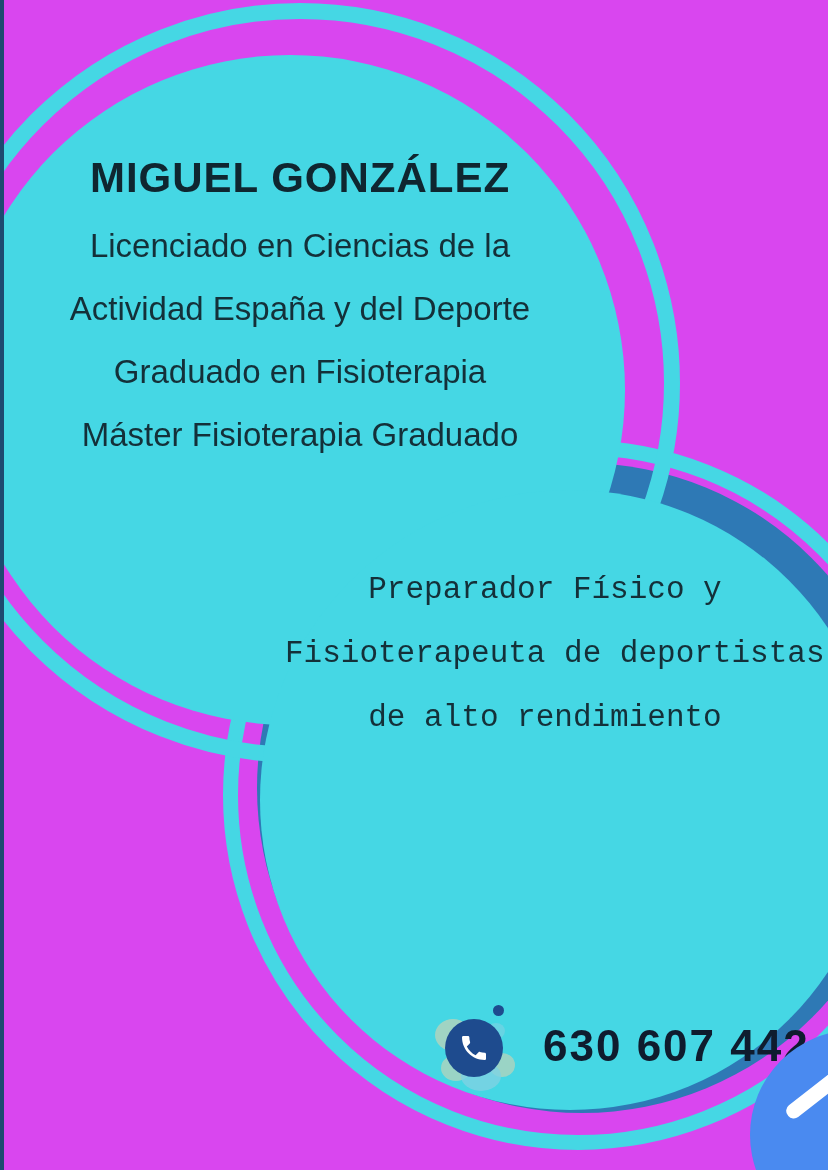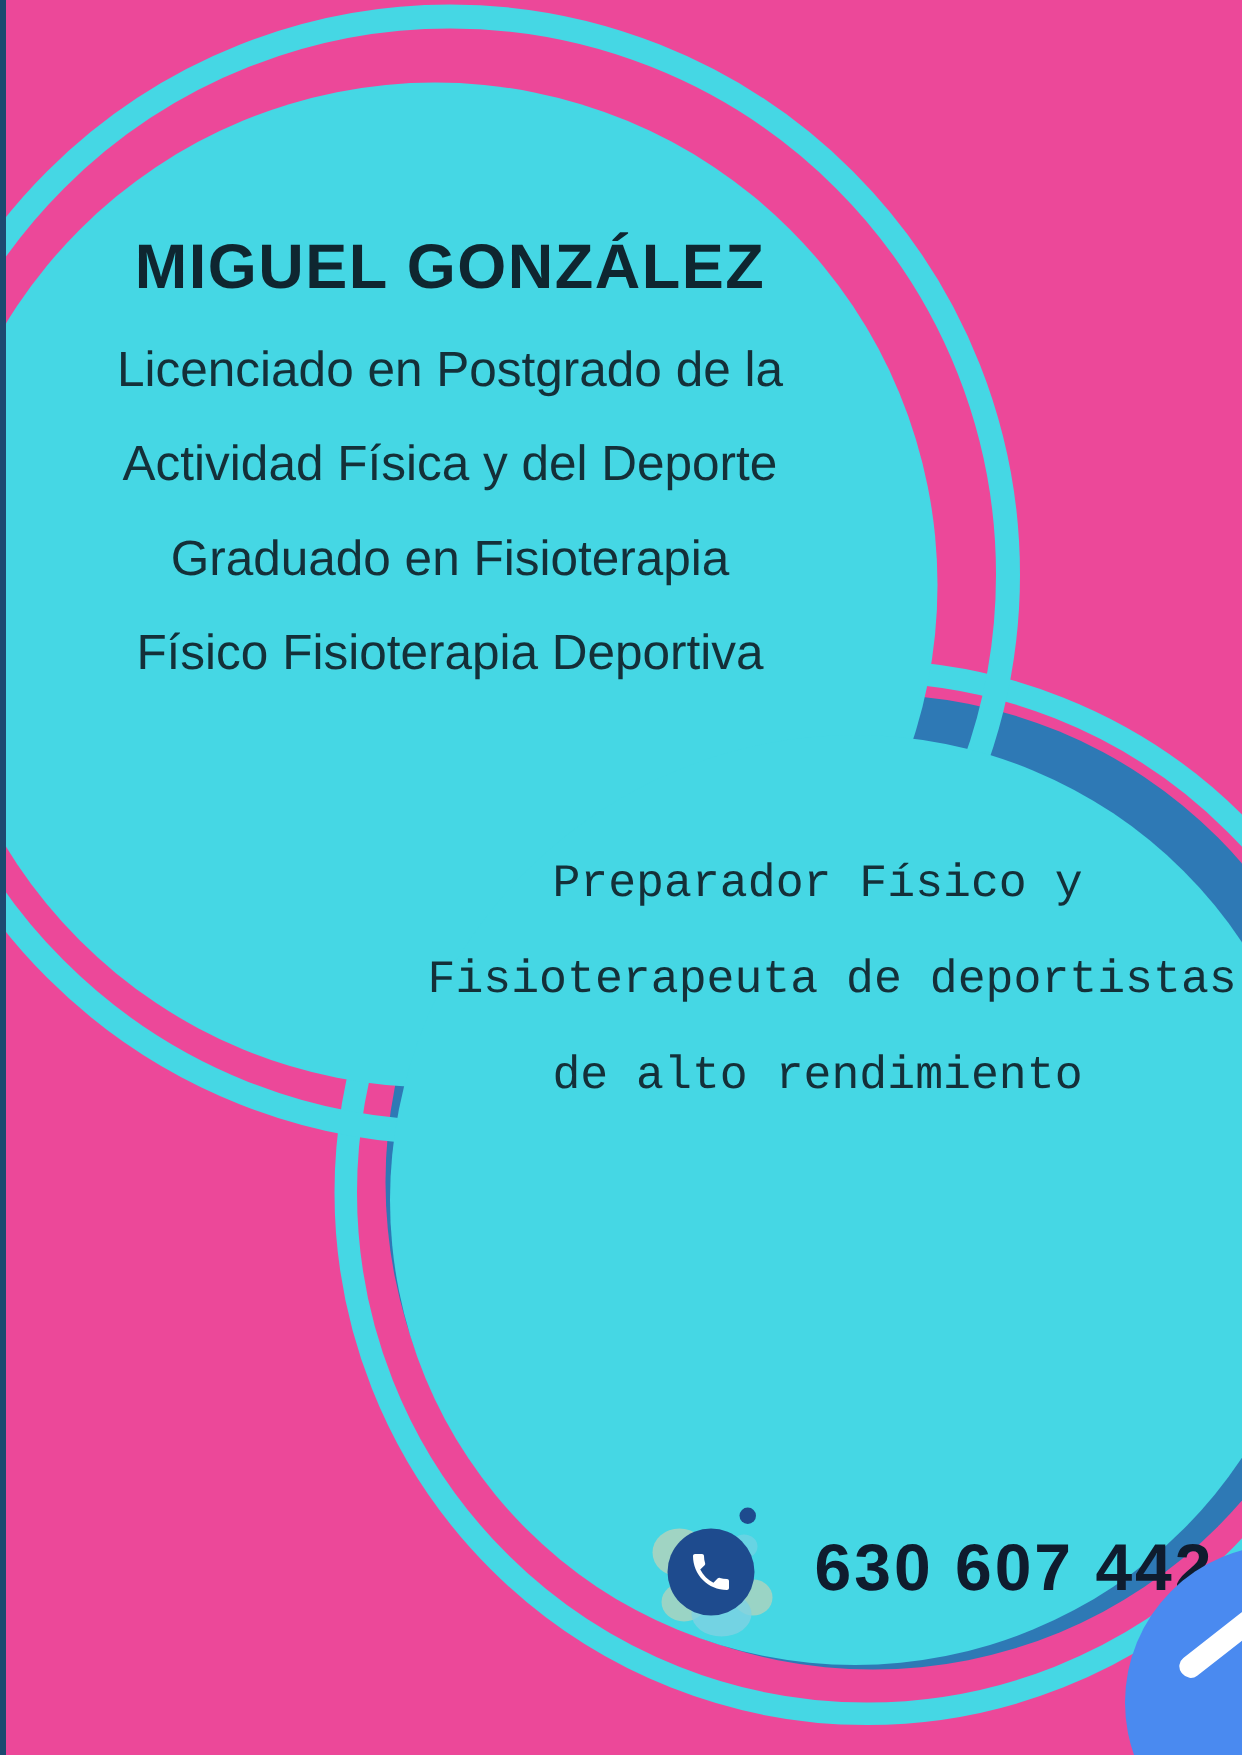--- a/index.html
+++ b/index.html
@@ -1,18 +1,18 @@
 <!DOCTYPE html>
 <html><head>
 <meta charset="utf-8">
 <style>
   html,body{margin:0;padding:0;background:#222;}
   #stage{
     position:relative;width:828px;height:1170px;overflow:hidden;
-    background:#ec4899;
+    background:#d946ef;
     font-family:"Liberation Sans","DejaVu Sans",sans-serif;
   }
   .abs{position:absolute;}
   .circle{border-radius:50%;}
 
   
   #ring-top{
     left:-80px;top:3px;width:728px;height:728px;
     border:16px solid #45d7e4;background:transparent;
   }
@@ -86,24 +86,24 @@
 <div id="stage">
 
   <div class="abs circle" id="shadow-arc"></div>
   <div class="abs circle" id="ring-bottom"></div>
   <div class="abs circle" id="ring-top"></div>
   <div class="abs circle" id="fill-top"></div>
   <div class="abs circle" id="fill-bottom"></div>
 
   <div class="abs" id="top-block">
     <div id="person-name">MIGUEL GONZÁLEZ</div>
-    <div class="cred-line">Licenciado en Postgrado de la</div>
-    <div class="cred-line">Actividad Física y del Deporte</div>
+    <div class="cred-line">Licenciado en Ciencias de la</div>
+    <div class="cred-line">Actividad España y del Deporte</div>
     <div class="cred-line">Graduado en Fisioterapia</div>
-    <div class="cred-line">Físico Fisioterapia Deportiva</div>
+    <div class="cred-line">Máster Fisioterapia Graduado</div>
   </div>
 
   <div class="abs" id="bottom-block">
     <div class="role-line">Preparador Físico y</div>
     <div class="role-line">Fisioterapeuta de deportistas</div>
     <div class="role-line">de alto rendimiento</div>
   </div>
 
   <div class="abs" id="phone-row">
     <div id="phone-icon-wrap">

